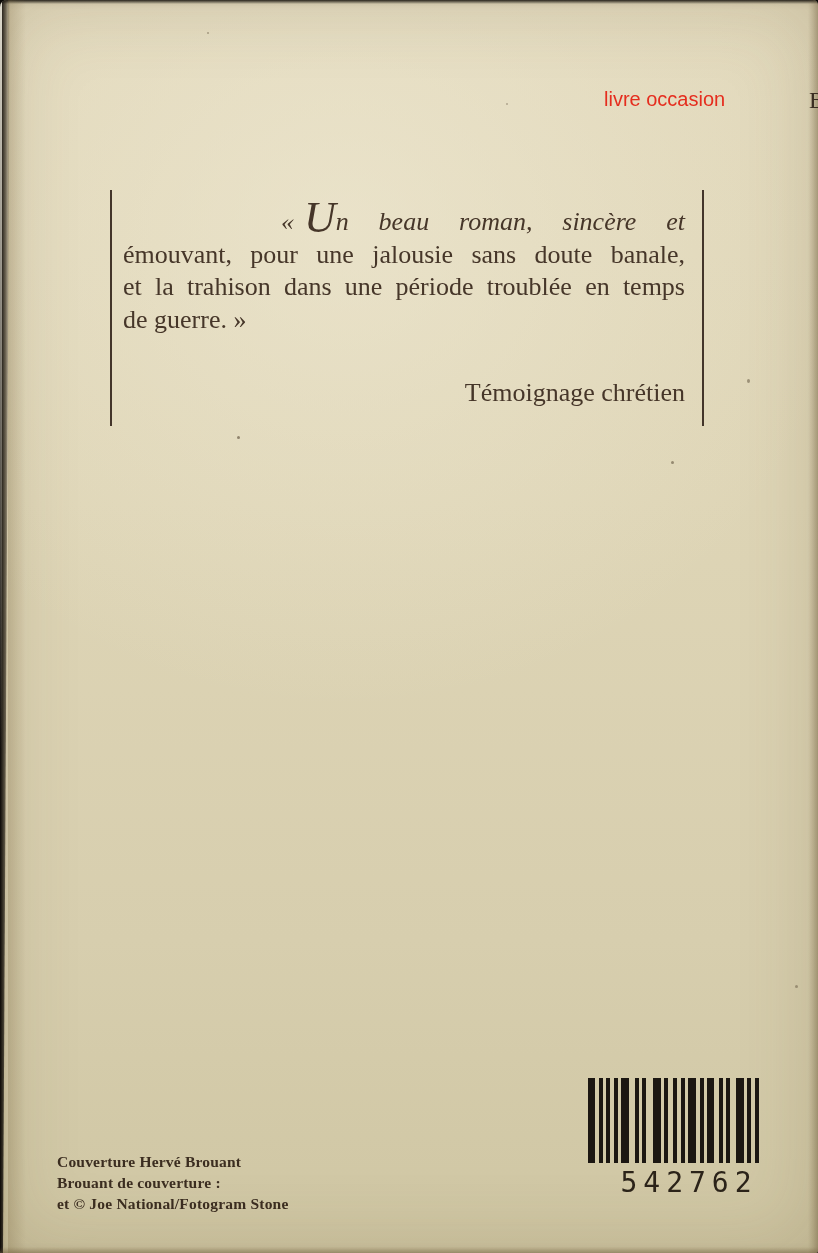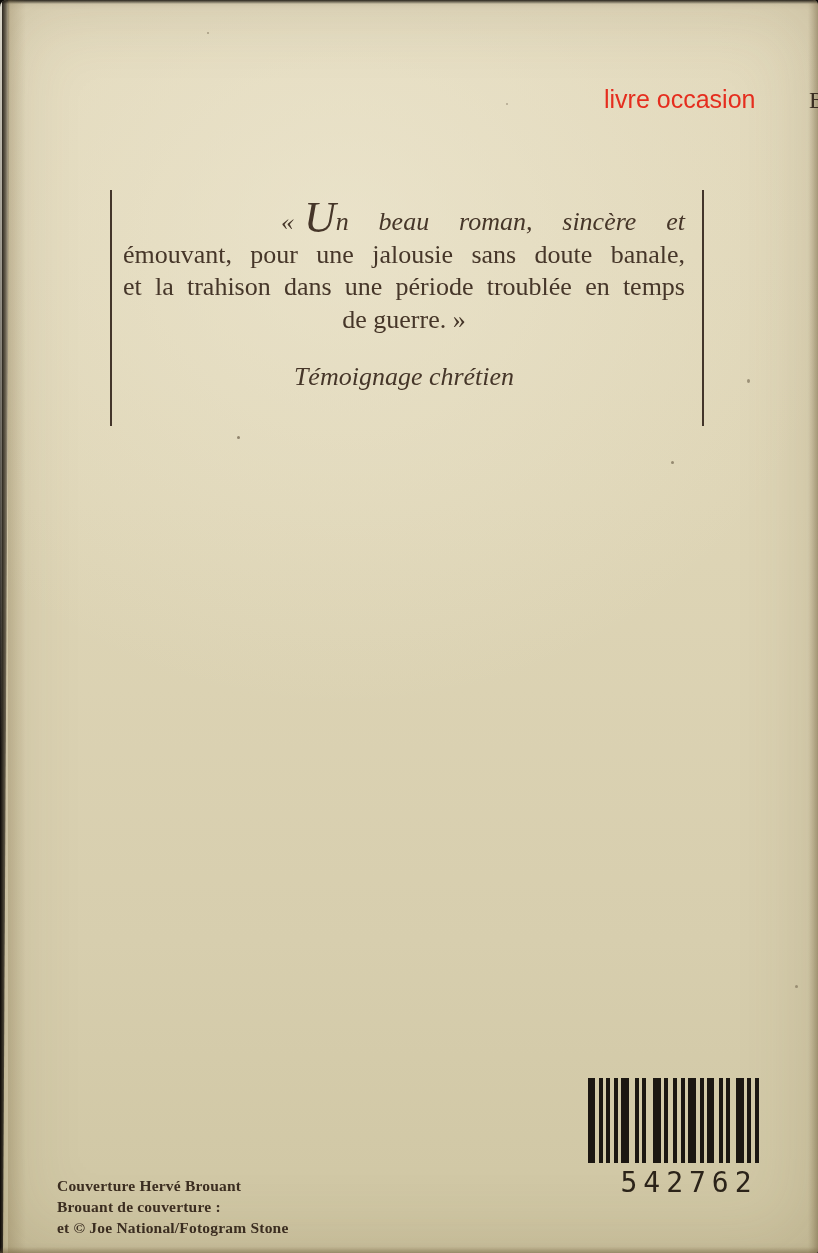--- a/index.html
+++ b/index.html
@@ -30,45 +30,45 @@
   .spine-shade{position:absolute;left:8px;top:0;width:18px;height:100%;
     background:linear-gradient(90deg,rgba(120,100,60,0.25),rgba(120,100,60,0));}
   .edge-right{position:absolute;top:0;right:0;width:10px;height:100%;
     background:linear-gradient(270deg,rgba(110,90,55,0.30),rgba(110,90,55,0));}
   .edge-bottom{position:absolute;bottom:0;left:0;width:100%;height:6px;
     background:linear-gradient(0deg,rgba(110,90,55,0.35),rgba(110,90,55,0));}
 
   .condition-label{
     position:absolute;left:604px;top:85px;
     font-family:"Liberation Sans", sans-serif;
-    font-size:25px;line-height:28px;color:#e52d1e;
+    font-size:20px;line-height:28px;color:#e52d1e;
   }
   .partial-letter{
     position:absolute;left:809px;top:87px;
     font-size:24px;color:#3a2d22;
   }
 
   .rule{position:absolute;width:2px;top:190px;height:236px;background:#43352a;}
   .rule-left{left:110px;}
   .rule-right{left:702px;}
 
   .quote-text{
     position:absolute;left:123px;top:206px;width:562px;
     font-size:26px;line-height:32.5px;color:#463629;
   }
-  .qline{height:32.5px;white-space:nowrap;text-align:center;}
+  .qline{height:32.5px;white-space:nowrap;}
   .just{text-align:justify;text-align-last:justify;white-space:normal;}
   .qline-first{text-align:justify;text-align-last:justify;white-space:normal;font-style:italic;}
   .indent{display:inline-block;width:158px;height:1px;}
   .mark{margin-right:10px;}
   .initial{font-size:44px;line-height:0;position:relative;top:2px;}
-  .attribution{margin-top:25px;text-align:center;font-style:italic;height:33px;}
+  .attribution{margin-top:41px;text-align:right;height:33px;}
 
   .credits{
-    position:absolute;left:57px;top:1175px;
+    position:absolute;left:57px;top:1151px;
     font-size:15.5px;font-weight:bold;line-height:21px;
     color:#3b2d20;letter-spacing:0.2px;
   }
 
   .barcode{position:absolute;left:588px;top:1078px;width:196px;}
   .bars{height:85px;font-size:0;white-space:nowrap;}
   .bars span{display:inline-block;height:100%;background:#1c1712;}
   .barcode-number{
     margin-top:3px;text-align:center;
     font-family:"DejaVu Sans Mono", monospace;

